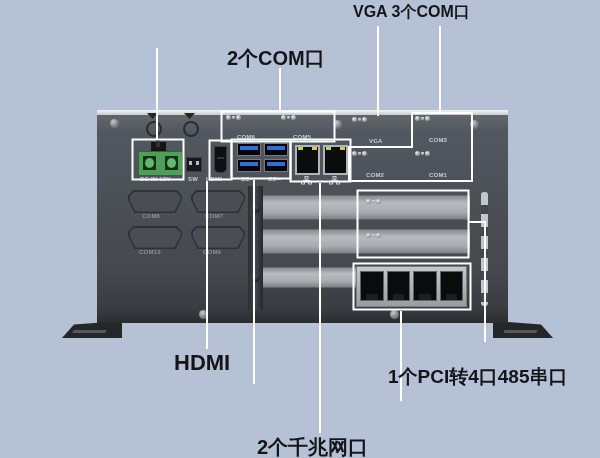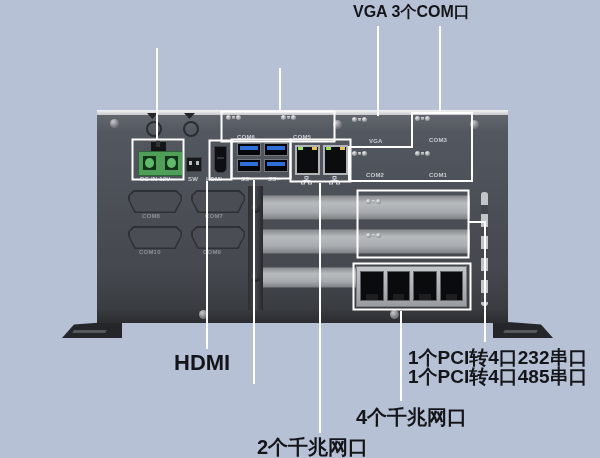--- a/index.html
+++ b/index.html
@@ -304,20 +304,19 @@
       <path d="M378 26 V116"></path>
       <path d="M440 26 V112"></path>
       <path d="M207 181 V349"></path>
       <path d="M254 180 V384"></path>
       <path d="M320 183 V433"></path>
       <path d="M401 311 V401"></path>
       <path d="M468 222 H485 V342"></path>
     </g>
   </svg>
 
+  <div class="callout" style="left:227px;top:45px;font-size:20px">2个COM口</div>
   <div class="callout" style="left:353px;top:2px;font-size:16px">VGA 3个COM口</div>
   <div class="callout" style="left:174px;top:350px;font-size:22px">HDMI</div>
   <div class="callout" style="left:257px;top:434px;font-size:20px">2个千兆网口</div>
-  <div class="callout" style="left:356px;top:404px;font-size:20px">4个千兆网口</div>
-  <div class="callout" style="left:408px;top:345px;font-size:19px">1个PCI转4口232串口</div>
-  <div class="callout" style="left:408px;top:364px;font-size:19px">1个PCI转4口485串口</div>
+  <div class="callout" style="left:388px;top:364px;font-size:19px">1个PCI转4口485串口</div>
 
 </div>
 
 </body></html>

